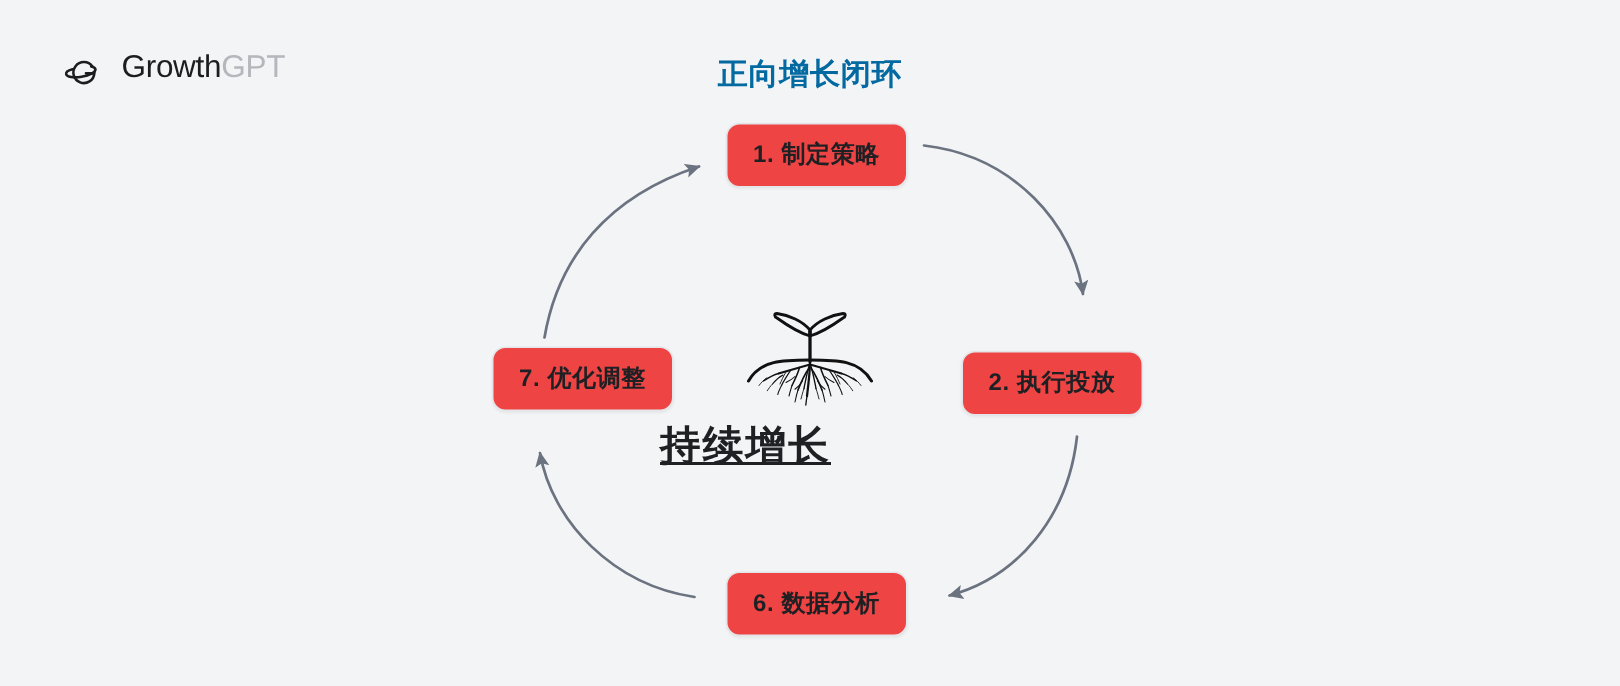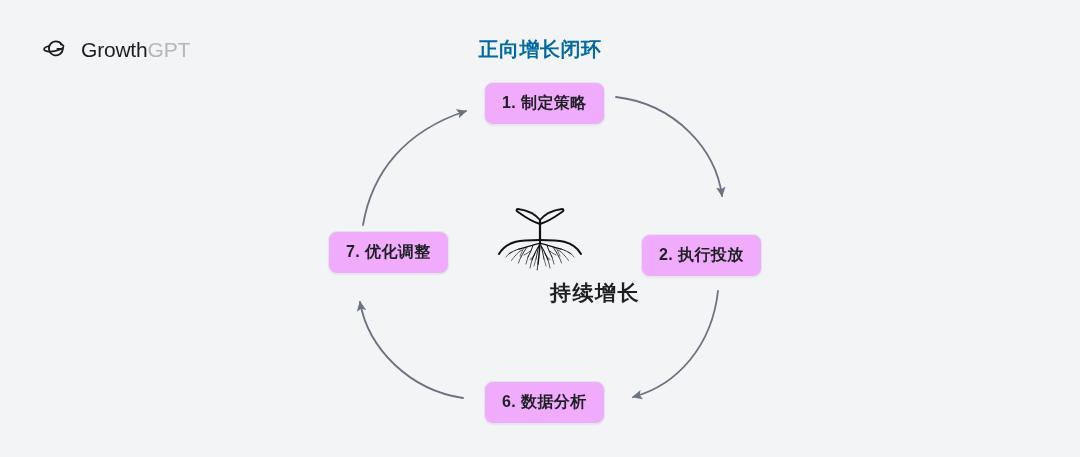--- a/index.html
+++ b/index.html
@@ -14,21 +14,20 @@
     overflow: hidden;
     position: relative;
   }
 
   
   .brand {
     position: absolute;
     left: 42px;
     top: 34px;
     display: flex;
-    align-items: center;
     gap: 9px;
     height: 30px;
   }
   .brand-mark {
     width: 30px;
     height: 30px;
     display: block;
     flex: 0 0 auto;
   }
   .brand-word {
@@ -61,21 +60,21 @@
     left: 0;
     top: 0;
     width: 1080px;
     height: 457px;
     pointer-events: none;
   }
 
   
   .node {
     position: absolute;
-    background: #f0abfc;
+    background: #ef4444;
     border: 1px solid #e3e5e8;
     border-radius: 9px;
     box-shadow: 0 1px 2px rgba(16, 18, 22, 0.06);
     display: flex;
     align-items: center;
     justify-content: center;
     font-size: 16px;
     font-weight: 700;
     color: #1f2023;
     letter-spacing: 0.4px;
@@ -97,25 +96,26 @@
     width: 106px;
     height: 78px;
   }
   .center-art svg { display: block; width: 106px; height: 78px; }
 
   .center-caption {
     position: absolute;
     left: 440px;
     top: 279px;
     width: 200px;
-    text-align: right;
-    font-size: 21px;
+    text-align: left;
+    font-size: 27px;
     font-weight: 700;
     color: #1f2023;
     letter-spacing: 1.5px;
+    text-decoration: underline;
   }
 </style>
 </head>
 <body>
 
 <div class="brand">
   <span class="brand-mark">
     <svg viewBox="0 0 30 30" width="30" height="30" aria-hidden="true">
       <g fill="none" stroke="#1d1d1f" stroke-width="1.7" stroke-linecap="round">
         <path d="M19.6 10.3a7 7 0 1 0 1.3 4.6h-5.6"></path>

